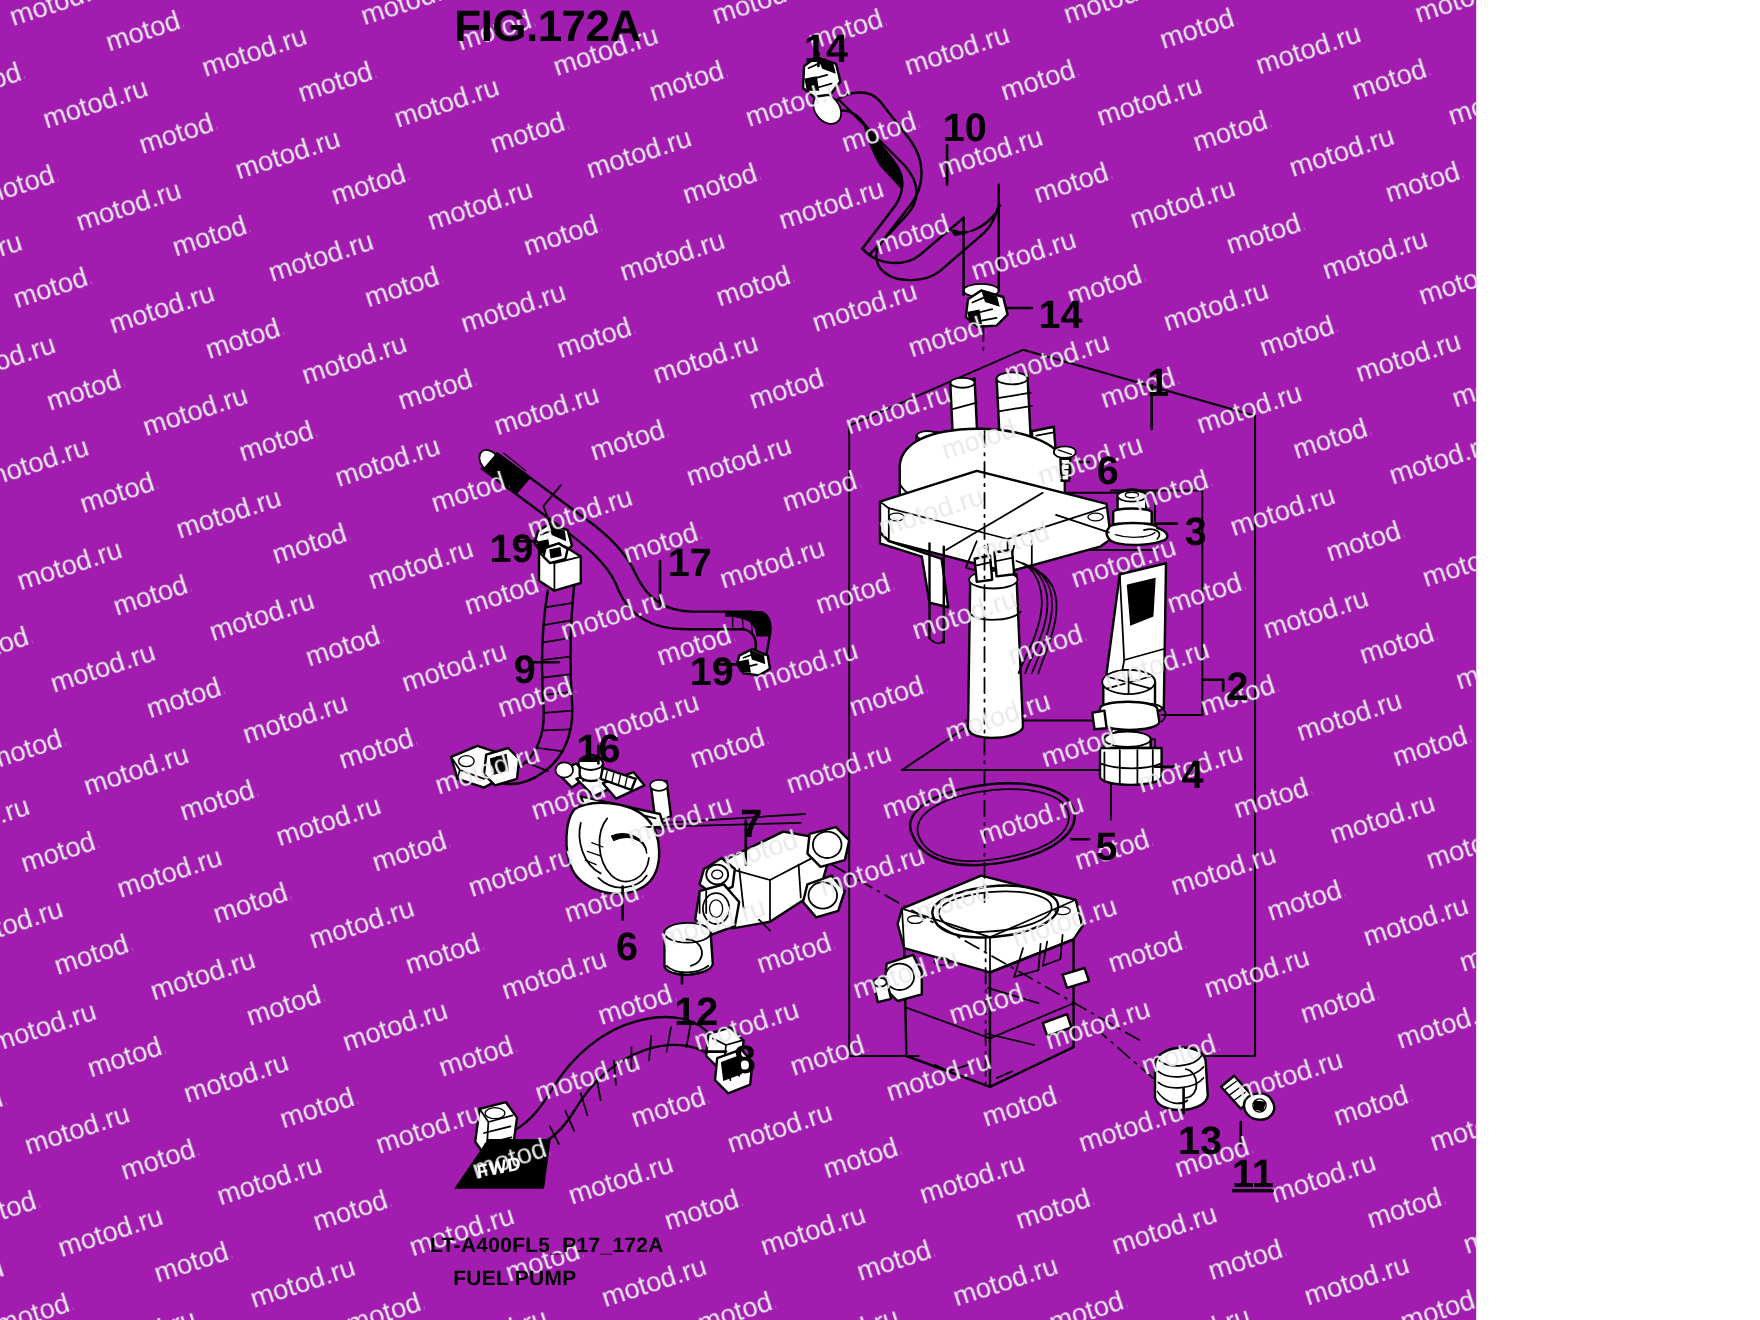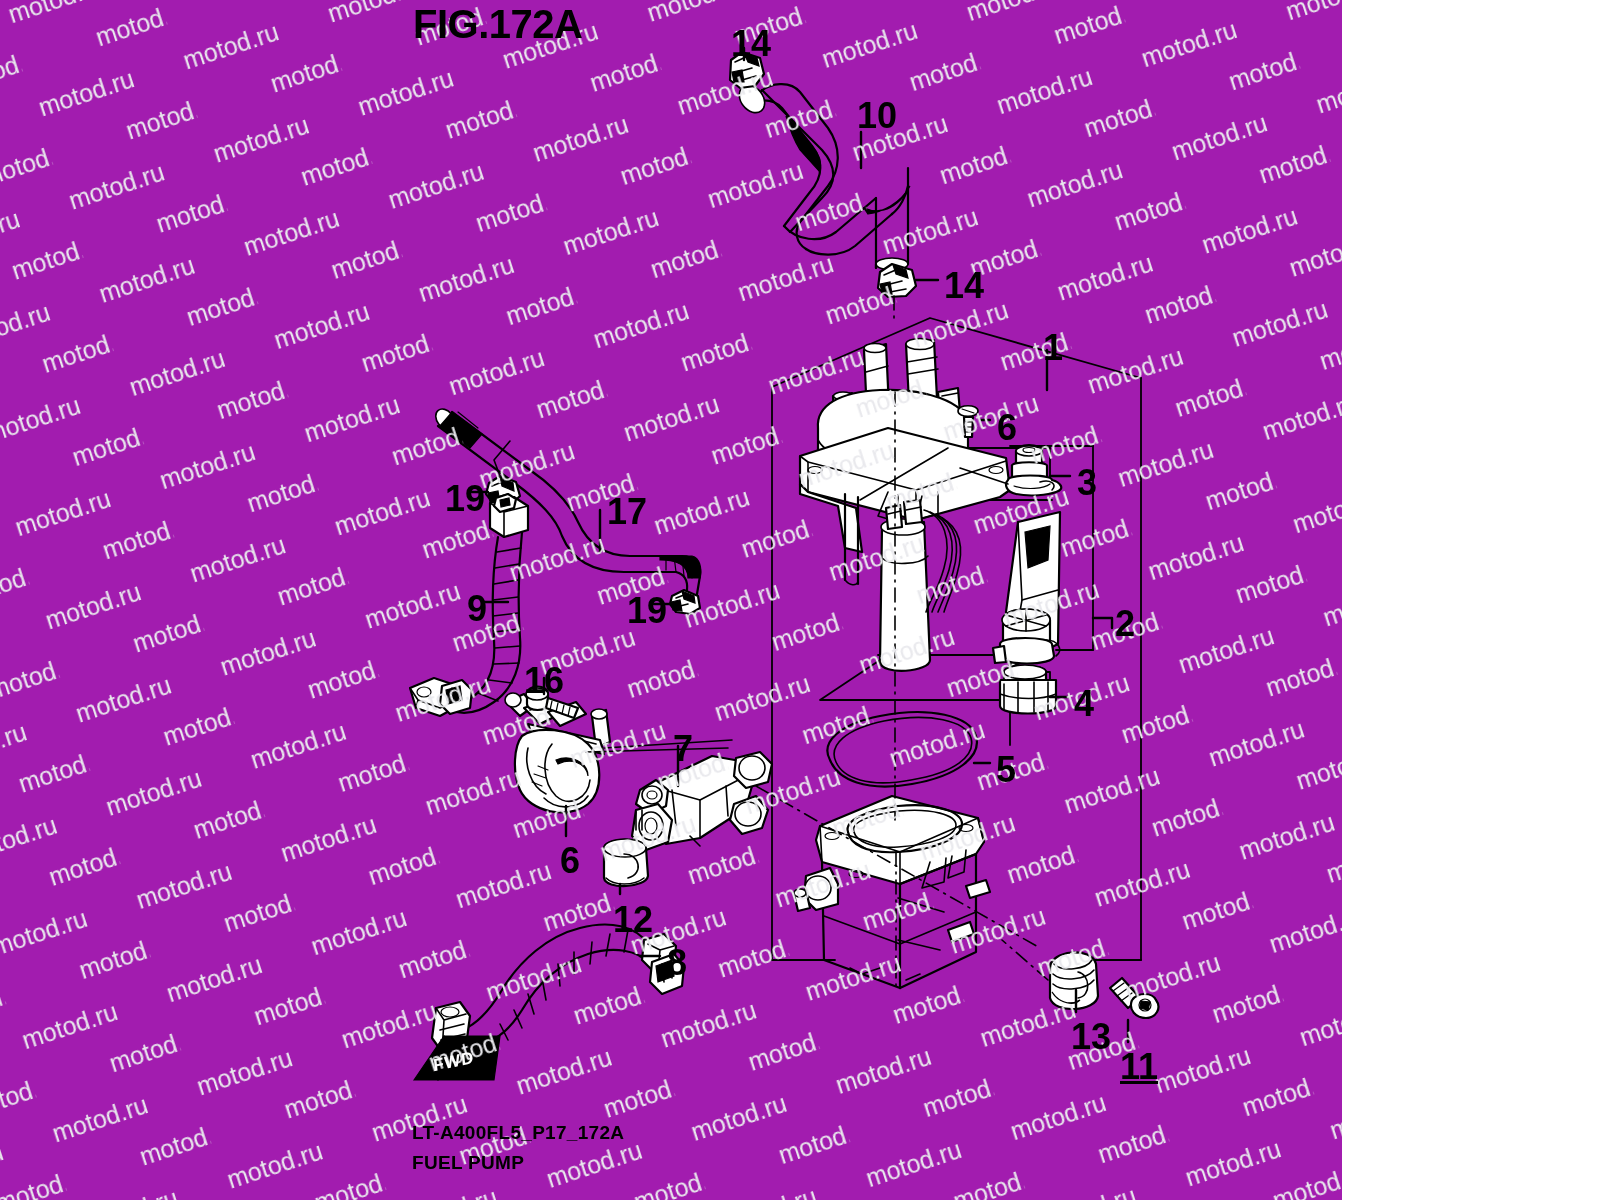--- a/index.html
+++ b/index.html
@@ -55,21 +55,21 @@
     top: 2px;
     font-family: "Liberation Sans", sans-serif;
     font-weight: bold;
     font-size: 40px;
     letter-spacing: -0.5px;
     color: #000;
     white-space: nowrap;
   }
   .caption-code {
     position: absolute;
-    left: 412px;
+    left: 391px;
     top: 1122px;
     font-family: "Liberation Sans", sans-serif;
     font-weight: bold;
     font-size: 19px;
     letter-spacing: 0.3px;
     color: #000;
     white-space: nowrap;
   }
   .caption-name {
     position: absolute;

